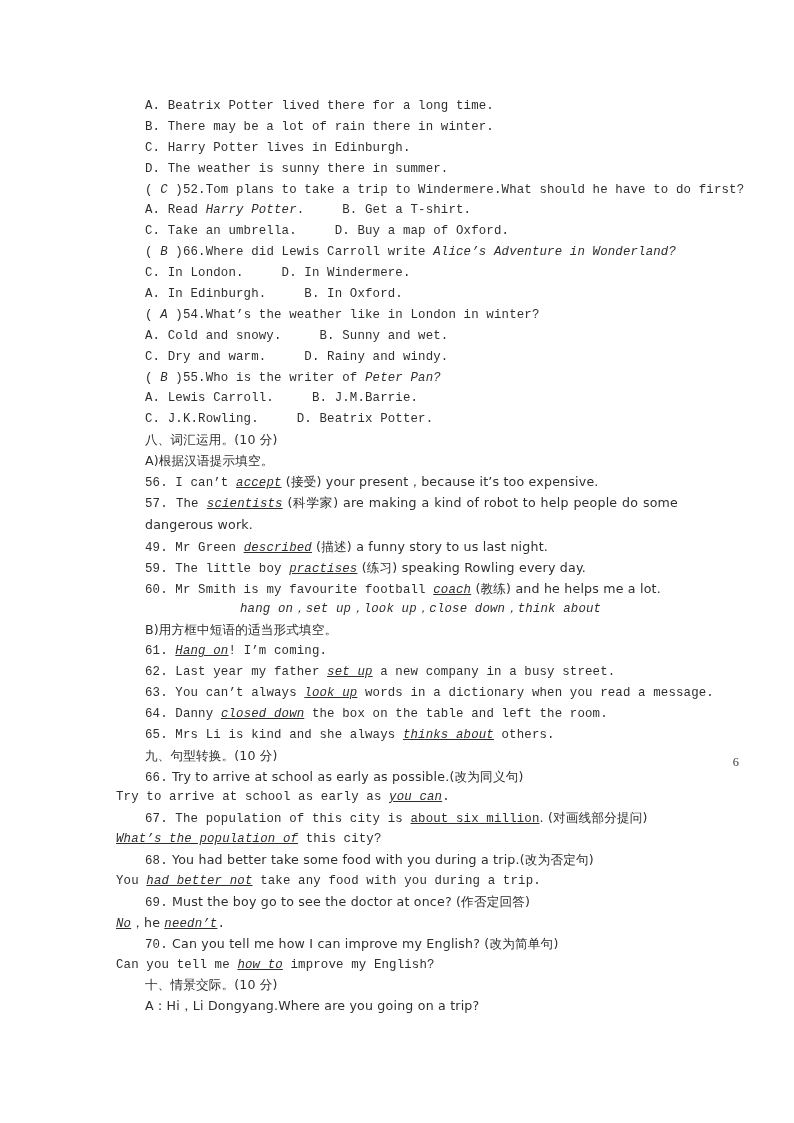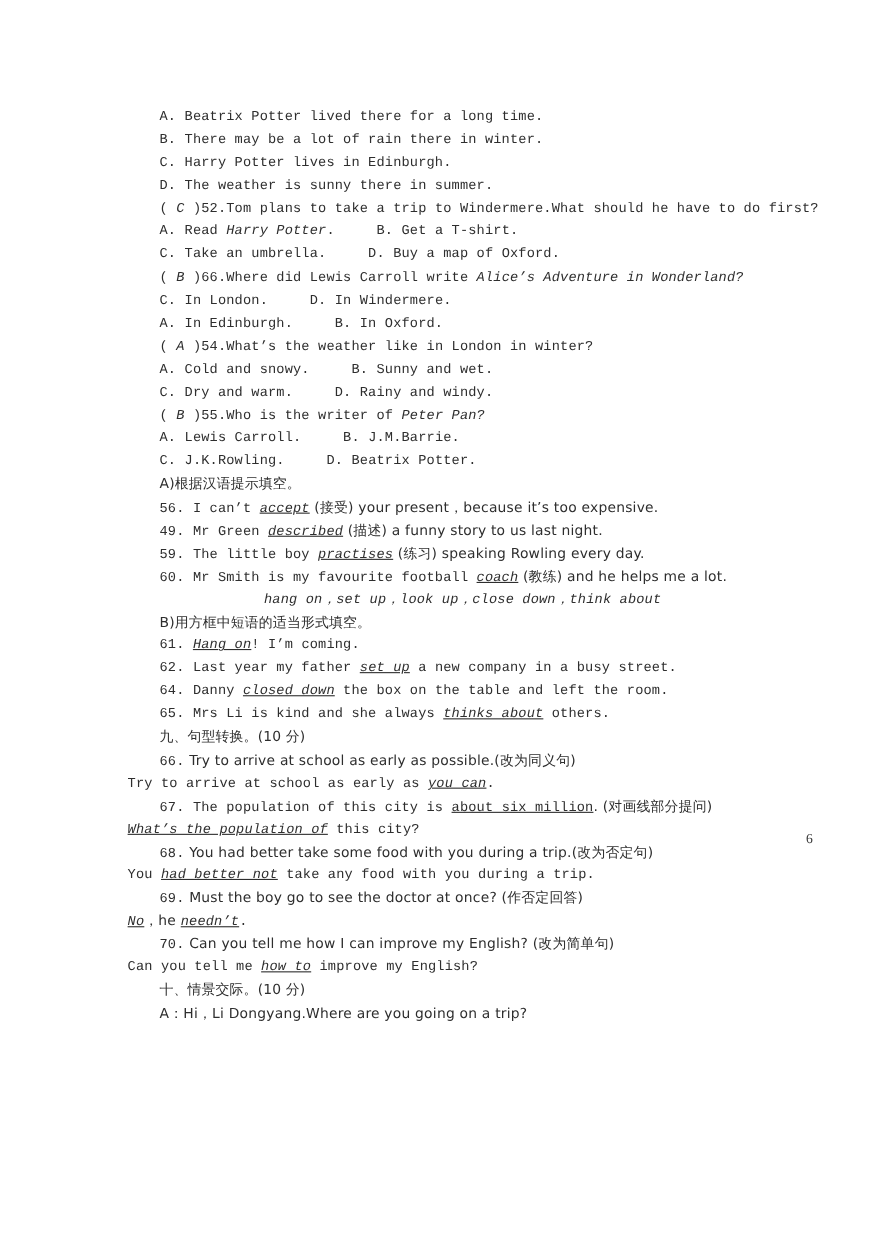--- a/index.html
+++ b/index.html
@@ -104,38 +104,41 @@
     <div class="ln ind"><span>A. In Edinburgh.</span>&nbsp;&nbsp;&nbsp;&nbsp;&nbsp;<span>B. In Oxford.</span></div>
 
     <div class="ln ind">(&nbsp;<span class="choice-key">A</span>&nbsp;)<span>54.</span><span>What’s the weather like in London in winter?</span></div>
     <div class="ln ind"><span>A. Cold and snowy.</span>&nbsp;&nbsp;&nbsp;&nbsp;&nbsp;<span>B. Sunny and wet.</span></div>
     <div class="ln ind"><span>C. Dry and warm.</span>&nbsp;&nbsp;&nbsp;&nbsp;&nbsp;<span>D. Rainy and windy.</span></div>
 
     <div class="ln ind">(&nbsp;<span class="choice-key">B</span>&nbsp;)<span>55.</span><span>Who is the writer of </span><i>Peter Pan?</i></div>
     <div class="ln ind"><span>A. Lewis Carroll.</span>&nbsp;&nbsp;&nbsp;&nbsp;&nbsp;<span>B. J.M.Barrie.</span></div>
     <div class="ln ind"><span>C. J.K.Rowling.</span>&nbsp;&nbsp;&nbsp;&nbsp;&nbsp;<span>D. Beatrix Potter.</span></div>
 
+    <div class="ln ind hdr">八、词汇运用。(10 分)</div>
     <div class="ln ind hdr">A)根据汉语提示填空。</div>
 
     <div class="ln ind"><span>56.</span><span> I can’t </span><span class="ans">accept</span><span class="cn"> (接受) your present，because it’s too expensive.</span></div>
 
+    <div class="wrapln"><span>57.</span><span> The </span><span class="ans">scientists</span><span class="cn"> (科学家) are making a kind of robot to help people do some dangerous work.</span></div>
 
     <div class="ln ind"><span>49.</span><span> Mr Green </span><span class="ans">described</span><span class="cn"> (描述) a funny story to us last night.</span></div>
 
     <div class="ln ind"><span>59.</span><span> The little boy </span><span class="ans">practises</span><span class="cn"> (练习) speaking Rowling every day.</span></div>
 
     <div class="ln ind"><span>60.</span><span> Mr Smith is my favourite football </span><span class="ans">coach</span><span class="cn"> (教练) and he helps me a lot.</span></div>
 
     <div class="ln boxline">hang on，set up，look up，close down，think about</div>
     <div class="ln ind hdr">B)用方框中短语的适当形式填空。</div>
 
     <div class="ln ind"><span>61.</span><span> </span><span class="ans">Hang on</span><span>! I’m coming.</span></div>
 
     <div class="ln ind"><span>62.</span><span> Last year my father </span><span class="ans">set up</span><span> a new company in a busy street.</span></div>
 
+    <div class="ln ind"><span>63.</span><span> You can’t always </span><span class="ans">look up</span><span> words in a dictionary when you read a message.</span></div>
 
     <div class="ln ind"><span>64.</span><span> Danny </span><span class="ans">closed down</span><span> the box on the table and left the room.</span></div>
 
     <div class="ln ind"><span>65.</span><span> Mrs Li is kind and she always </span><span class="ans">thinks about</span><span> others.</span></div>
 
     <div class="ln ind hdr">九、句型转换。(10 分)</div>
 
     <div class="ln ind"><span>66.</span><span class="cn"> Try to arrive at school as early as possible.(改为同义句)</span></div>
     <div class="ln flush"><span>Try to arrive at school as early as </span><span class="ans">you can</span><span>.</span></div>
 

